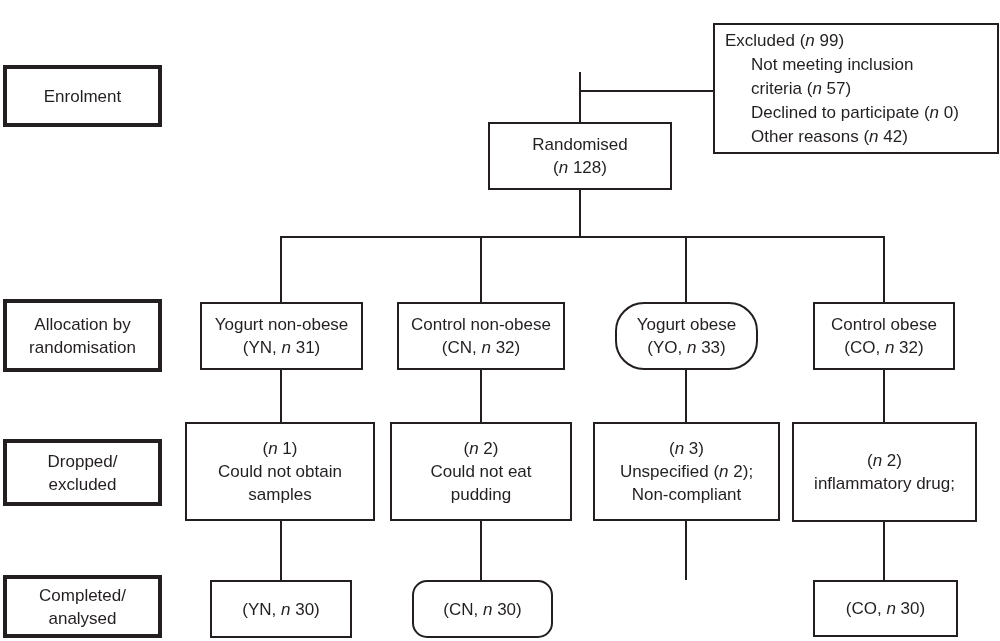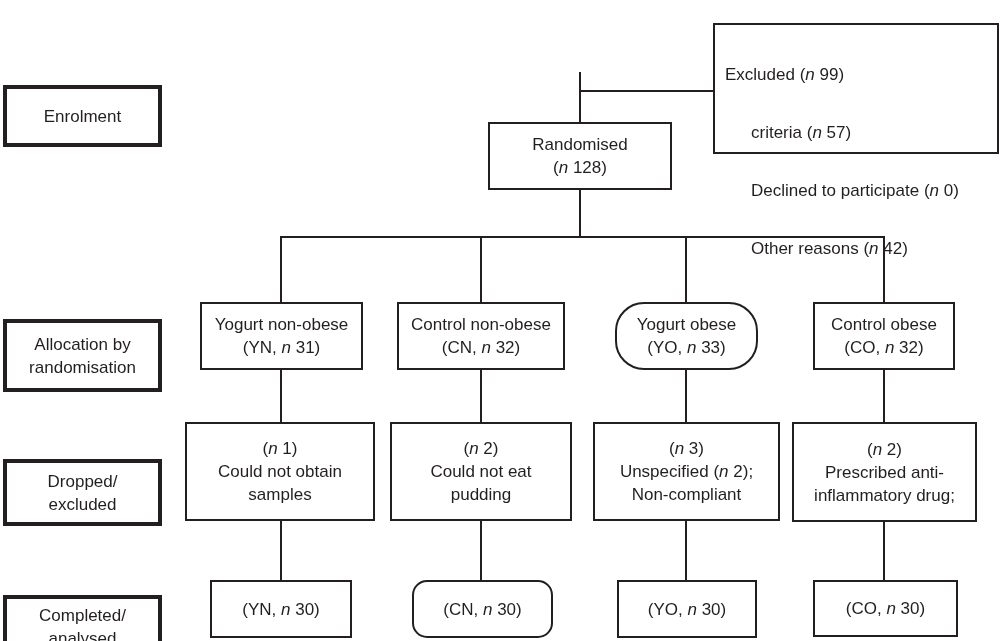--- a/index.html
+++ b/index.html
@@ -20,28 +20,28 @@
     position: absolute;
     background: #ffffff;
     border: 2px solid #231f20;
     display: flex;
     flex-direction: column;
     align-items: center;
     justify-content: center;
     text-align: center;
   }
   .box .ln { line-height: 23px; white-space: nowrap; }
-  .stage { border-width: 4px; margin-top: 20px; }
+  .stage { border-width: 4px; }
   .excluded-box {
     align-items: flex-start;
     justify-content: flex-start;
     text-align: left;
     padding: 4px 6px 4px 10px;
   }
-  .excluded-box .ln { line-height: 24px; margin-top: 34px; }
+  .excluded-box .ln { line-height: 24px; }
   .excluded-box .indent { padding-left: 26px; }
   .line {
     position: absolute;
     background: #231f20;
   }
   i { font-style: italic; }
 </style>
 </head>
 <body>
 
@@ -60,20 +60,21 @@
     </div>
   <div class="box stage" style="left:3px; top:575px; width:159px; height:63px;">
       <div class="ln">Completed/</div>
       <div class="ln">analysed</div>
     </div>
 
 
   <div class="box excluded-box" style="left:713px; top:23px; width:286px; height:131px;">
     <div class="ln">Excluded (<i>n</i> 99)</div>
     <div class="indent">
+        <div class="ln">Not meeting inclusion</div>
         <div class="ln">criteria (<i>n</i> 57)</div>
         <div class="ln">Declined to participate (<i>n</i> 0)</div>
         <div class="ln">Other reasons (<i>n</i> 42)</div>
       </div>
   </div>
 
   <div class="box" style="left:488px; top:122px; width:184px; height:68px;">
       <div class="ln">Randomised</div>
       <div class="ln">(<i>n</i> 128)</div>
     </div>
@@ -105,32 +106,28 @@
       <div class="ln">Could not eat</div>
       <div class="ln">pudding</div>
     </div>
   <div class="box" style="left:593px; top:422px; width:187px; height:99px;">
       <div class="ln">(<i>n</i> 3)</div>
       <div class="ln">Unspecified (<i>n</i> 2);</div>
       <div class="ln">Non-compliant</div>
     </div>
   <div class="box" style="left:792px; top:422px; width:185px; height:100px;">
       <div class="ln">(<i>n</i> 2)</div>
-      <div class="ln">Prescribed anti-</div>
       <div class="ln">inflammatory drug;</div>
     </div>
 
   <div class="box" style="left:210px; top:580px; width:142px; height:58px;text-align:center;">
       <div class="ln">(YN, <i>n</i> 30)</div>
     </div>
   <div class="box" style="left:412px; top:580px; width:141px; height:58px;border-radius:15px;">
       <div class="ln">(CN, <i>n</i> 30)</div>
-    </div>
-  <div class="box" style="left:617px; top:580px; width:140px; height:58px;">
-      <div class="ln">(YO, <i>n</i> 30)</div>
     </div>
   <div class="box" style="left:813px; top:580px; width:145px; height:57px;">
       <div class="ln">(CO, <i>n</i> 30)</div>
     </div>
 
   <div class="line" style="left:579px; top:72px;  width:2px;   height:50px;"></div>
   <div class="line" style="left:580px; top:90px;  width:133px; height:2px;"></div>
   <div class="line" style="left:579px; top:190px; width:2px;   height:47px;"></div>
   <div class="line" style="left:280px; top:236px; width:605px; height:2px;"></div>
 

